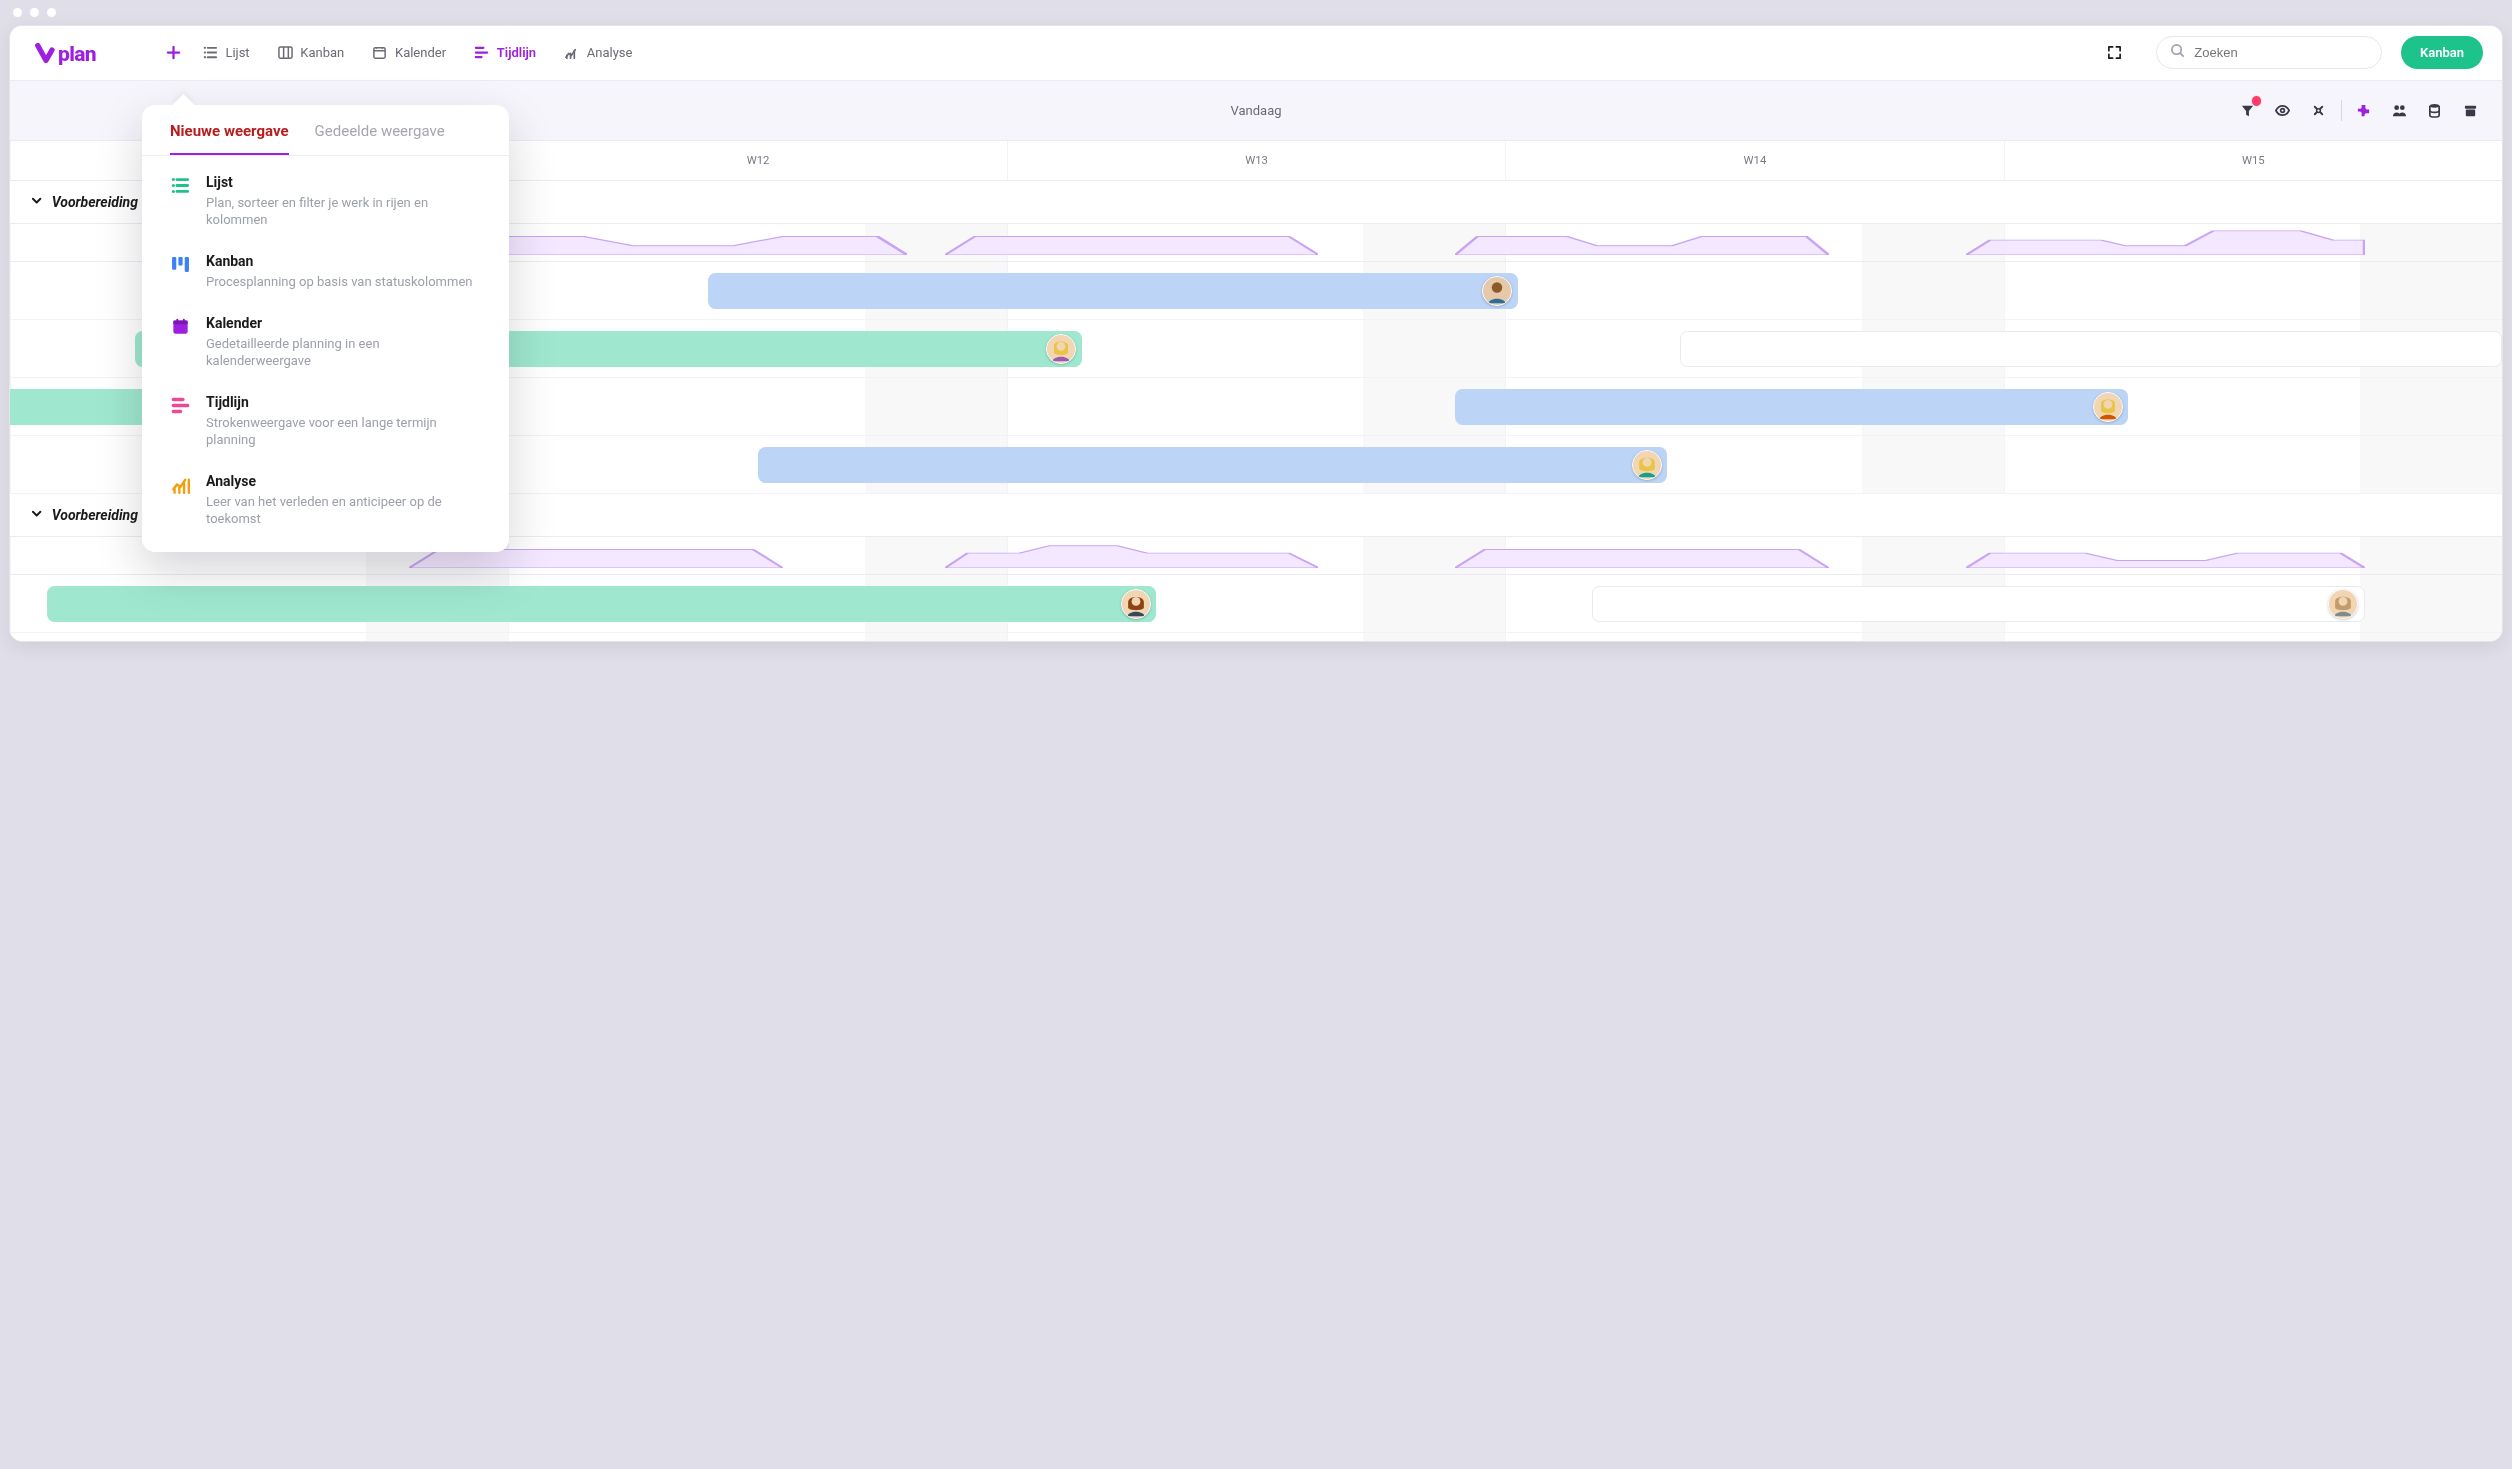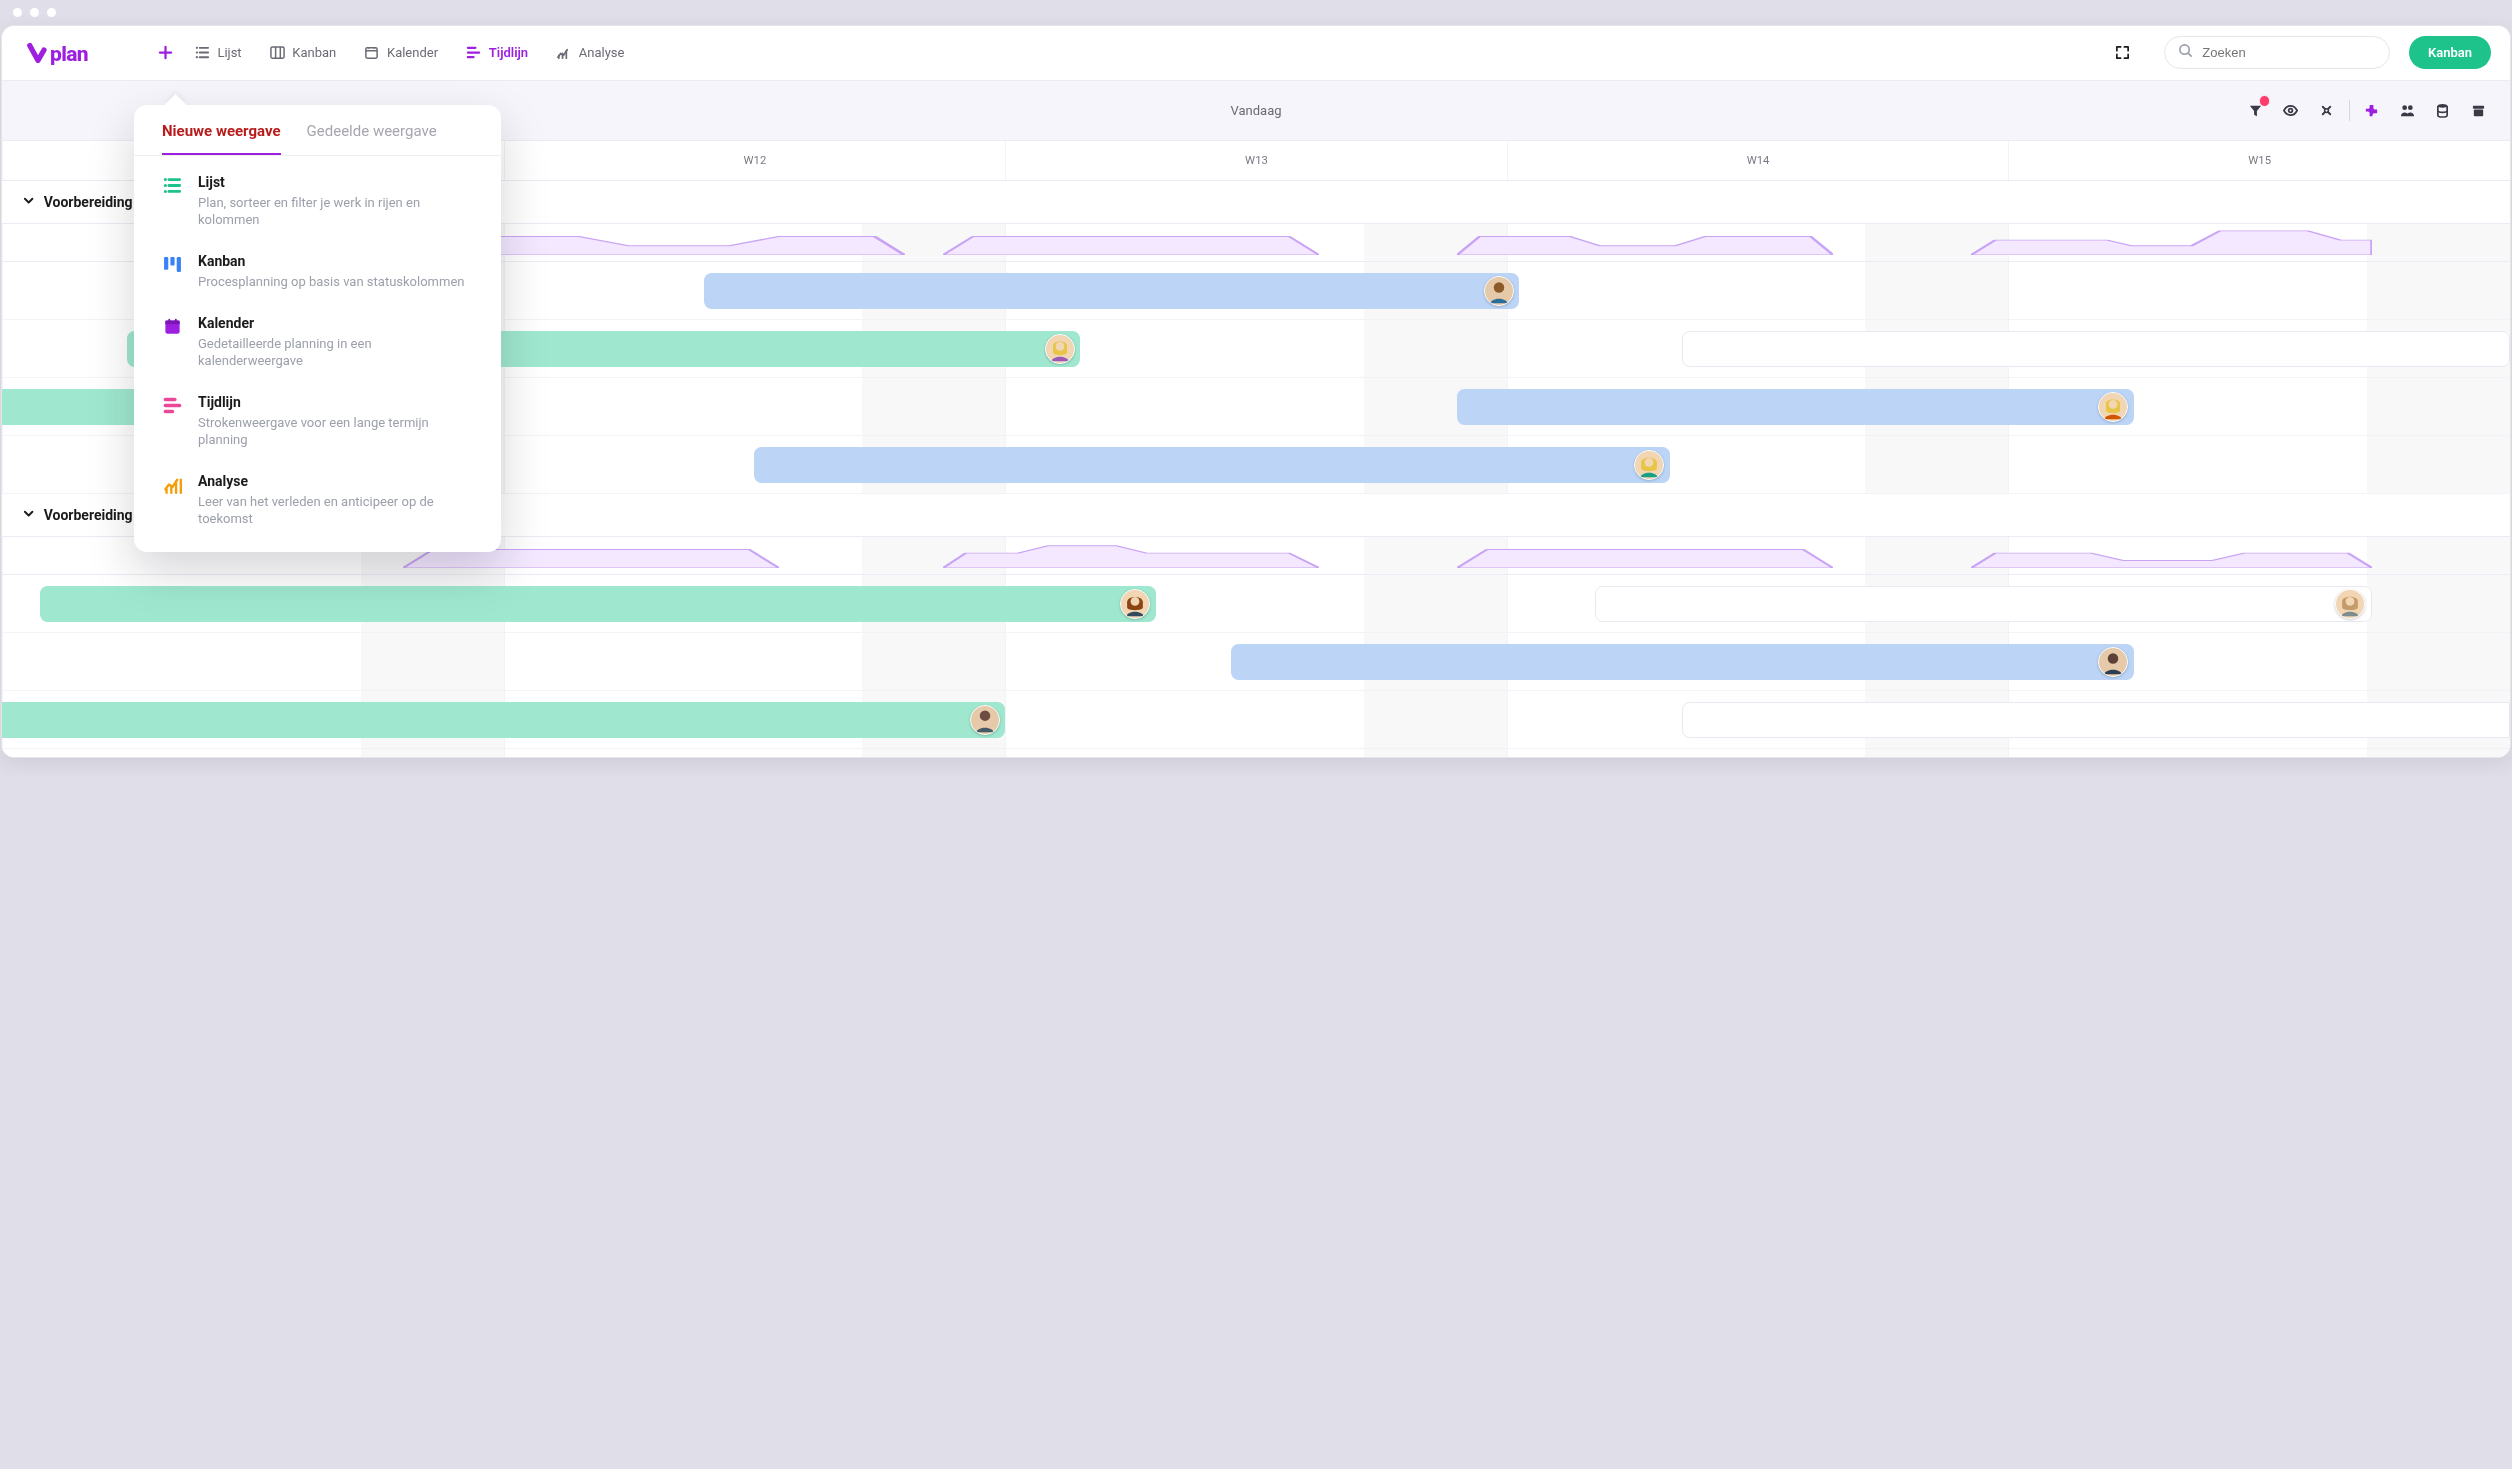--- a/index.html
+++ b/index.html
@@ -1,20 +1,20 @@
 <!DOCTYPE html>
 <html style="font-size:15px"><head>
 <meta charset="utf-8">
 <style>
   * { box-sizing: border-box; margin: 0; padding: 0; }
   body { font-family: -apple-system, BlinkMacSystemFont, "Segoe UI", Roboto, Helvetica, Arial, sans-serif; background:#e0dee8; color:#1b1b1b; }
   .frame { background:#e0dee8; padding:0 0 19px 0; }
   .window-chrome { height:24.5px; display:flex; align-items:center; padding:0 13px; gap:7.5px;}
   .dot { width:9.4px; height:9.4px; border-radius:50%; background:#fff; }
-  .app { background:#fff; margin:0 1px; border:0.9px solid #e5e5ea; border-radius:13px; overflow:hidden; box-shadow:0 5.6px 19px rgba(0,0,0,.08); position:relative; }
+  .app { background:#fff; margin:0 9px; border:0.9px solid #e5e5ea; border-radius:13px; overflow:hidden; box-shadow:0 5.6px 19px rgba(0,0,0,.08); position:relative; }
 
   
   .topnav { display:flex; align-items:center; height:55px; padding:0 19px; border-bottom:0.9px solid #eceaf2; background:#fff; position:relative; z-index:5;}
   .logo { color:#9d1fe0; font-weight:800; font-size:28px; letter-spacing:-0.9px; display:flex; align-items:center;}
   .logo svg { height:30px; }
   .nav-items { display:flex; gap:5.6px; margin-left:28px; align-items:center;}
   .nav-add { width:26px; height:26px; display:flex; align-items:center; justify-content:center; color:#9d1fe0; font-size:17px; cursor:pointer;}
   .nav-item { display:flex; align-items:center; gap:7.5px; padding:5.6px 11.3px; color:#6b6b76; font-size:13px; cursor:pointer; border-radius:5.6px;}
   .nav-item.active { color:#9d1fe0; font-weight:600;}
   .nav-item .v-icon { width:15px; height:15px; display:inline-flex; align-items:center; justify-content:center;}
@@ -235,21 +235,21 @@
           <span>W13</span>
         </div>
       <div class="wk">
           <span>W14</span>
         </div>
       <div class="wk">
           <span>W15</span>
         </div>
     </div>
 
-    <div class="gantt" style="height:576px;">
+    <div class="gantt" style="height:460px;font-style:italic;">
 
       <div class="grid">
 
         <div class="gcol">
             <div class="day"></div>
             <div class="day"></div>
             <div class="day"></div>
             <div class="day"></div>
             <div class="day"></div>
             <div class="day wknd"></div>

